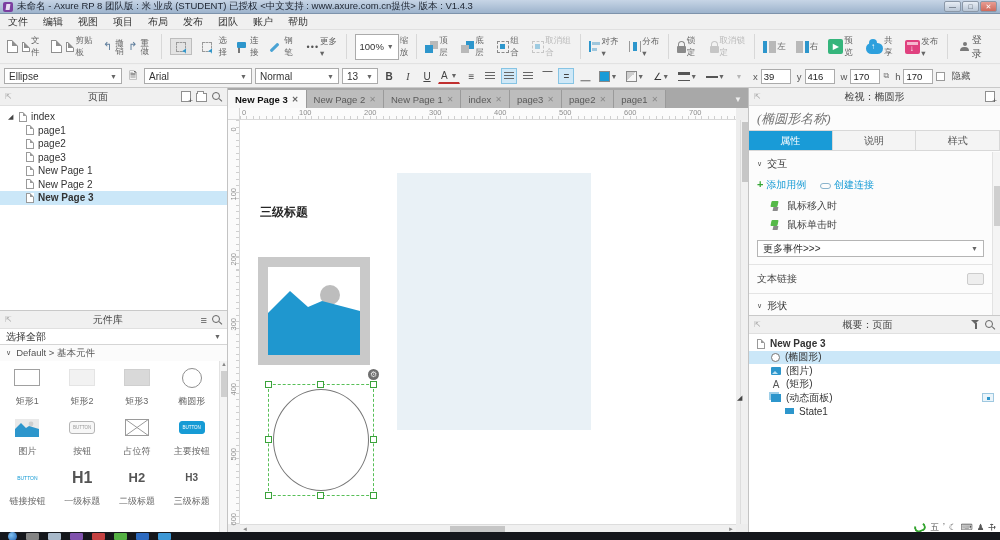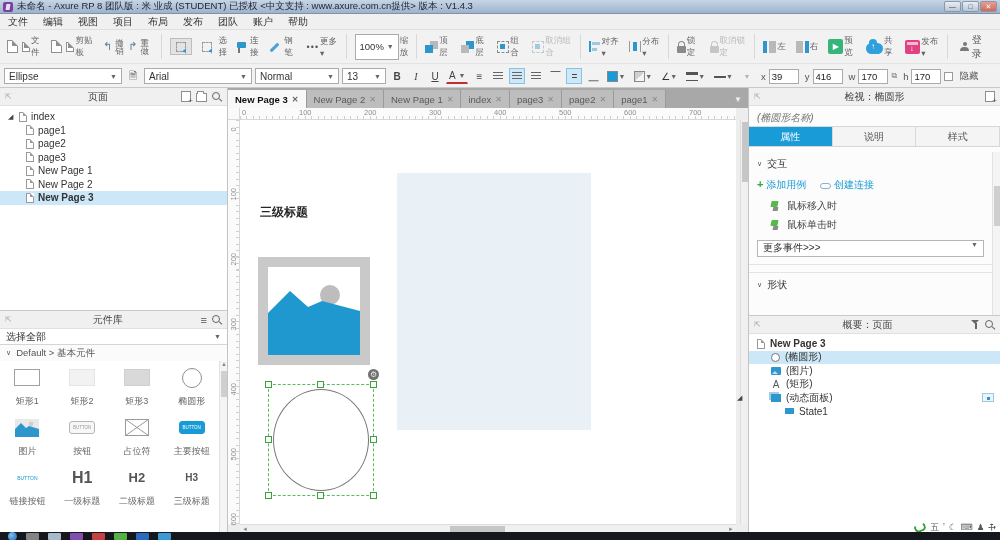--- a/index.html
+++ b/index.html
@@ -181,37 +181,37 @@
   .gear-badge { position:absolute; right:-6px; top:-16px; width:11px; height:11px; border-radius:50%; background:#6f6f6f; color:#e8e8e8; font-size:8px; line-height:11px; text-align:center; }
   .vscroll { position:absolute; top:12px; right:0; width:8px; bottom:8px; background:#f0f0f0; border-left:1px solid #ddd; }
   .vscroll .thumb { position:absolute; top:2px; left:1px; width:6px; height:60px; background:#c6c6c6; }
   .hscroll { position:absolute; left:12px; right:12px; bottom:0; height:8px; background:#f0f0f0; border-top:1px solid #ddd; }
   .hscroll .thumb { position:absolute; left:210px; top:1px; width:55px; height:6px; background:#c6c6c6; }
   .hscroll .ar { position:absolute; top:0; font-size:6px; color:#888; line-height:8px; }
   .hscroll .ar.l{left:2px;} .hscroll .ar.r{right:2px;}
 
   
   .inspector { position:absolute; top:0; left:0; right:0; height:227px; background:#fcfcfc; }
-  .insp-name input { width:100%; border:none; outline:none; font-style:italic; font-size:10px; color:#888; background:transparent; font-family:Liberation Sans, sans-serif; }
+  .insp-name input { width:100%; border:none; outline:none; font-style:italic; font-size:13px; color:#888; background:transparent; font-family:Liberation Serif, serif; }
   .insp-name { padding:5px 8px 3px; }
   .insp-tabs { display:flex; height:21px; border-top:1px solid #d8d8d8; border-bottom:1px solid #d8d8d8; }
   .insp-tab { flex:1; display:flex; align-items:center; justify-content:center; font-size:10px; color:#555; background:#f4f4f4; border-right:1px solid #d8d8d8; }
   .insp-tab.active { background:#199bd7; color:#fff; }
   .insp-body { position:absolute; top:64px; left:0; right:8px; bottom:0; background:#fcfcfc; font-size:10px; }
   .sect-row { display:flex; align-items:center; gap:5px; padding:5px 8px 3px; color:#333; }
   .sect-caret { font-size:7px; color:#555; }
   .links-row { display:flex; align-items:center; gap:14px; padding:4px 8px; }
   .blue-link { color:#169bd5; }
   .plus-g { color:#35a735; font-weight:bold; font-size:11px; }
   .chain-ico { display:inline-block; width:11px; height:6px; border:1.4px solid #8ab4cc; border-radius:3px; position:relative; top:1px; }
   .event-row { display:flex; align-items:center; gap:6px; padding:2.5px 8px 2.5px 22px; color:#444; }
   .ev-ico { width:10px; height:9px; position:relative; flex:none; }
   .ev-ico::before { content:""; position:absolute; left:0; top:0; width:7px; height:6px; background:#56b949; transform:skewX(-12deg); border-radius:1px; }
   .ev-ico::after { content:""; position:absolute; left:2px; bottom:-1px; width:5px; height:4px; background:#8a8a8a; transform:skewX(-12deg); }
-  .more-events { margin:6px 8px 0; height:17px; border:1px solid #b5b5b5; background:#fff; display:flex; align-items:flex-start; justify-content:space-between; padding:0 5px; color:#333; }
+  .more-events { margin:6px 8px 0; height:17px; border:1px solid #b5b5b5; background:#fff; display:flex; align-items:center; justify-content:space-between; padding:0 5px; color:#333; }
   .divider { height:1px; background:#e4e4e4; margin:7px 0 0; }
   .textlink-row { display:flex; align-items:center; justify-content:space-between; padding:7px 8px 0; color:#444; }
   .mini-btn { width:17px; height:12px; background:#eee; border:1px solid #ccc; border-radius:2px; }
   .insp-scroll { position:absolute; top:64px; right:0; width:8px; bottom:0; background:#f4f4f4; border-left:1px solid #e2e2e2; }
   .insp-scroll .thumb { position:absolute; top:34px; left:1px; width:6px; height:40px; background:#cfcfcf; }
 
   
   .outline { position:absolute; top:227px; left:0; right:0; bottom:0; background:#fff; border-top:1px solid #c9c9c9; }
   .o-row { height:13.5px; display:flex; align-items:center; gap:5px; font-size:10px; color:#333; padding-left:8px; position:relative; }
   .o-row.selected { background:#cbe7f8; }
@@ -427,21 +427,21 @@
       </span>
     <span class="sbtn">🗎</span>
     <span class="sel" style="width:108px">
         <span>Arial</span>
         <span class="caret">▼</span>
       </span>
     <span class="sel" style="width:84px">
         <span>Normal</span>
         <span class="caret">▼</span>
       </span>
-    <span class="sel" style="width:44px">
+    <span class="sel" style="width:36px">
         <span>13</span>
         <span class="caret">▼</span>
       </span>
     <span class="sbtn bold-b">B</span>
     <span class="sbtn ital-i">I</span>
     <span class="sbtn und-u">U</span>
     <span class="sbtn fcolor"><span>A</span>&nbsp;<span class="caret">▼</span></span>
     <span class="sbtn">≡</span>
     <span class="sbtn">
         <span class="alr"></span>
@@ -763,20 +763,24 @@
           </div>
         <div class="event-row">
             <span class="ev-ico"></span>
             <span>鼠标单击时</span>
           </div>
         <div class="more-events">
           <span>更多事件&gt;&gt;&gt;</span>
           <span class="caret">▼</span>
         </div>
         <div class="divider"></div>
+        <div class="textlink-row">
+          <span>文本链接</span>
+          <span class="mini-btn"></span>
+        </div>
         <div class="divider"></div>
         <div class="sect-row">
           <span class="sect-caret">∨</span>
           <span>形状</span>
         </div>
       </div>
       <div class="insp-scroll">
           <span class="thumb"></span>
         </div>
     </div>

